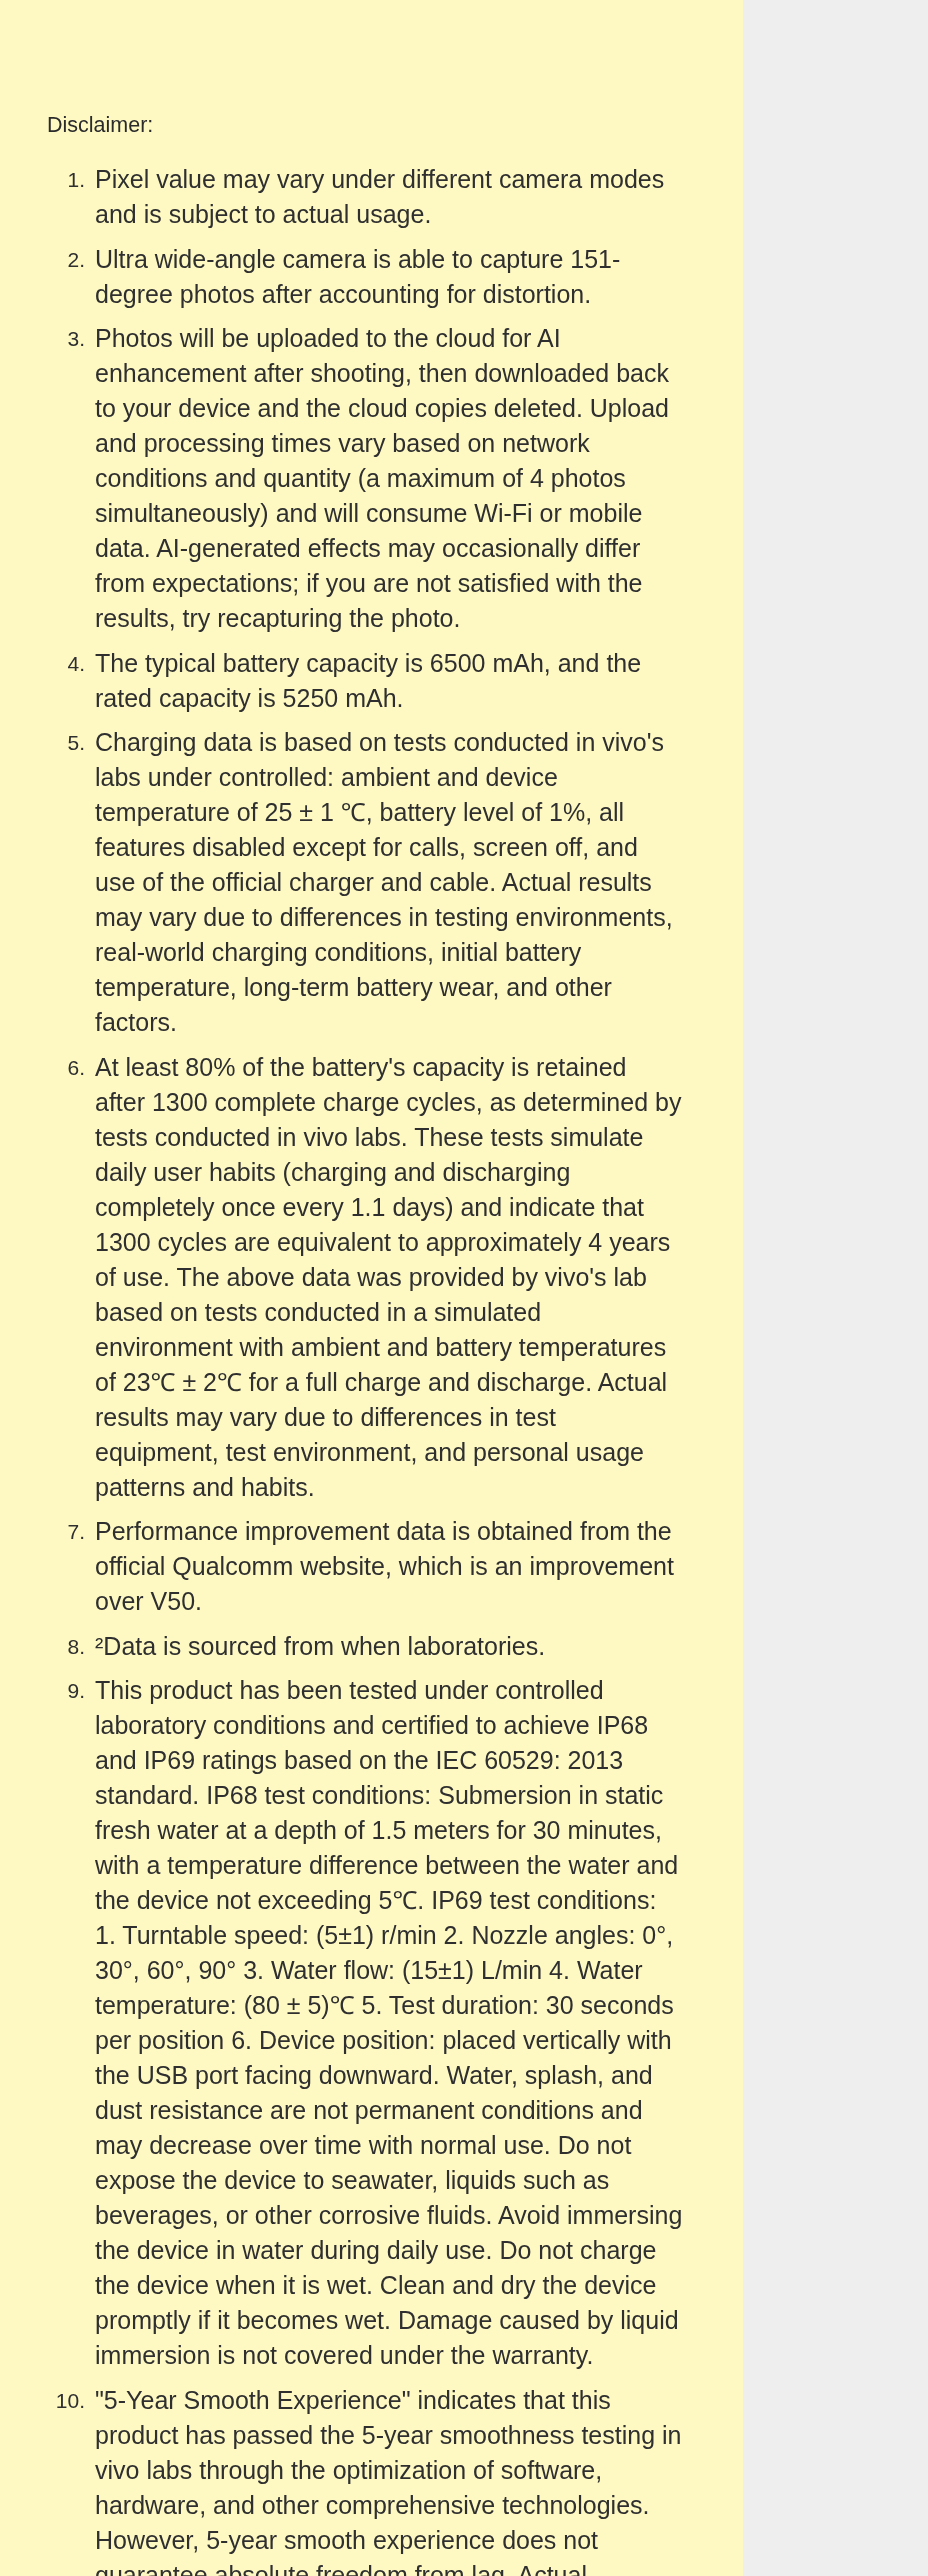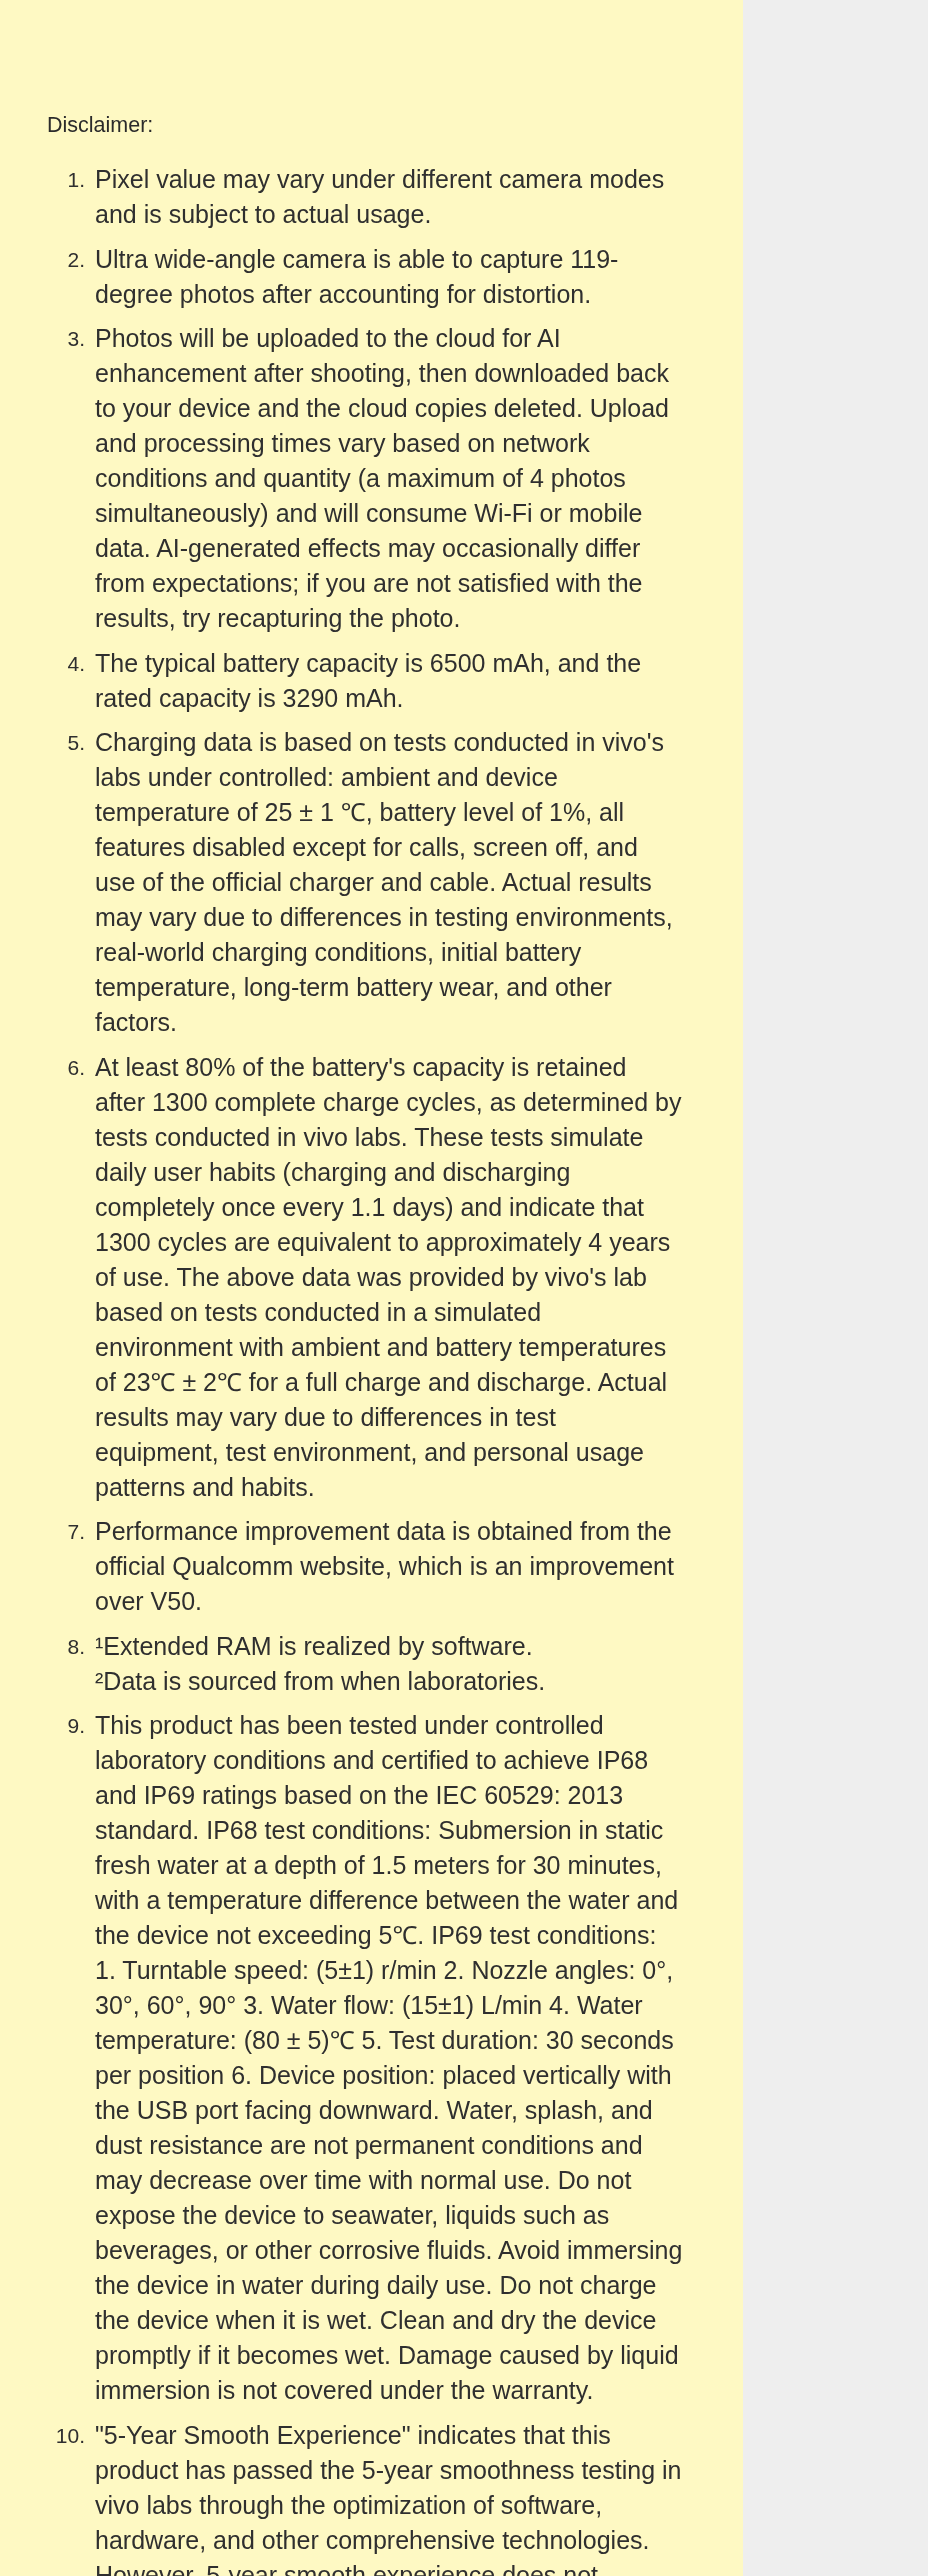--- a/index.html
+++ b/index.html
@@ -66,39 +66,38 @@
 
 <div class="page">
 
   <p class="disclaimer-heading">Disclaimer:</p>
 
   <ol class="notes">
     <li>
       <span class="line">Pixel value may vary under different camera modes and is subject to actual usage.</span>
     </li>
     <li>
-      <span class="line">Ultra wide-angle camera is able to capture 119-degree photos after accounting for distortion.</span>
+      <span class="line">Ultra wide-angle camera is able to capture 151-degree photos after accounting for distortion.</span>
     </li>
     <li>
       <span class="line">Photos will be uploaded to the cloud for AI enhancement after shooting, then downloaded back to your device and the cloud copies deleted. Upload and processing times vary based on network conditions and quantity (a maximum of 4 photos simultaneously) and will consume Wi-Fi or mobile data. AI-generated effects may occasionally differ from expectations; if you are not satisfied with the results, try recapturing the photo.</span>
     </li>
     <li>
-      <span class="line">The typical battery capacity is 6500 mAh, and the rated capacity is 3290 mAh.</span>
+      <span class="line">The typical battery capacity is 6500 mAh, and the rated capacity is 5250 mAh.</span>
     </li>
     <li>
       <span class="line">Charging data is based on tests conducted in vivo's labs under controlled: ambient and device temperature of 25 ± 1 ℃, battery level of 1%, all features disabled except for calls, screen off, and use of the official charger and cable. Actual results may vary due to differences in testing environments, real-world charging conditions, initial battery temperature, long-term battery wear, and other factors.</span>
     </li>
     <li>
       <span class="line">At least 80% of the battery's capacity is retained after 1300 complete charge cycles, as determined by tests conducted in vivo labs. These tests simulate daily user habits (charging and discharging completely once every 1.1 days) and indicate that 1300 cycles are equivalent to approximately 4 years of use. The above data was provided by vivo's lab based on tests conducted in a simulated environment with ambient and battery temperatures of 23℃ ± 2℃ for a full charge and discharge. Actual results may vary due to differences in test equipment, test environment, and personal usage patterns and habits.</span>
     </li>
     <li>
       <span class="line">Performance improvement data is obtained from the official Qualcomm website, which is an improvement over V50.</span>
     </li>
     <li>
-      <span class="line">¹Extended RAM is realized by software.</span>
       <span class="sub-line">²Data is sourced from when laboratories.</span>
     </li>
     <li>
       <span class="line">This product has been tested under controlled laboratory conditions and certified to achieve IP68 and IP69 ratings based on the IEC 60529: 2013 standard. IP68 test conditions: Submersion in static fresh water at a depth of 1.5 meters for 30 minutes, with a temperature difference between the water and the device not exceeding 5℃. IP69 test conditions: 1. Turntable speed: (5±1) r/min 2. Nozzle angles: 0°, 30°, 60°, 90° 3. Water flow: (15±1) L/min 4. Water temperature: (80 ± 5)℃ 5. Test duration: 30 seconds per position 6. Device position: placed vertically with the USB port facing downward. Water, splash, and dust resistance are not permanent conditions and may decrease over time with normal use. Do not expose the device to seawater, liquids such as beverages, or other corrosive fluids. Avoid immersing the device in water during daily use. Do not charge the device when it is wet. Clean and dry the device promptly if it becomes wet. Damage caused by liquid immersion is not covered under the warranty.</span>
     </li>
     <li>
       <span class="line">"5-Year Smooth Experience" indicates that this product has passed the 5-year smoothness testing in vivo labs through the optimization of software, hardware, and other comprehensive technologies. However, 5-year smooth experience does not guarantee absolute freedom from lag. Actual experience may vary due to differences in network environments, individual usage habits, and other factors.</span>
     </li>
   </ol>
 

